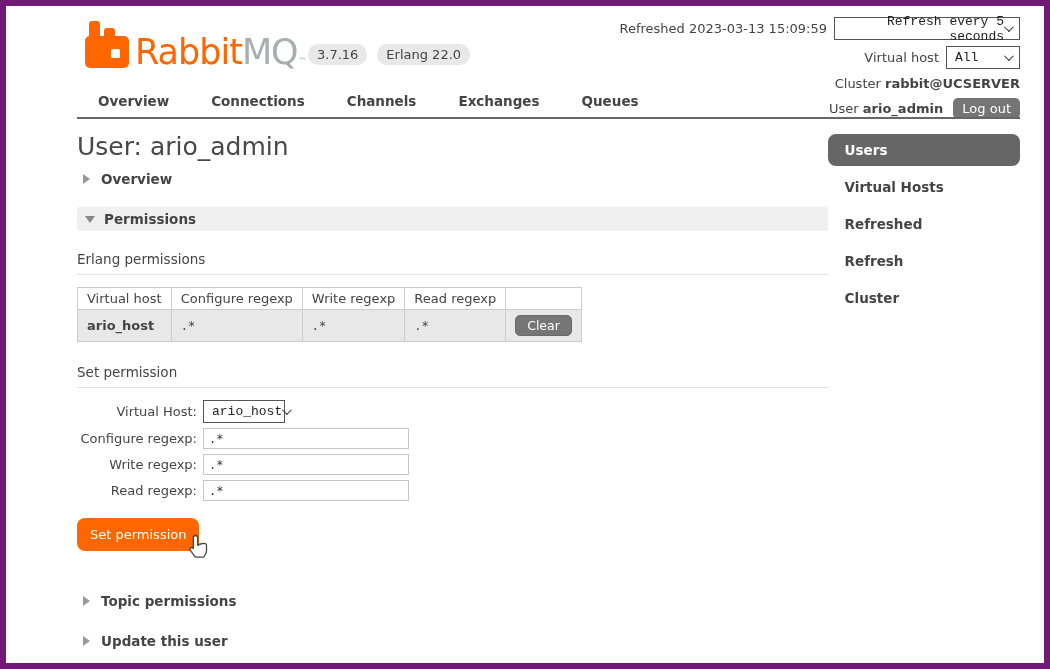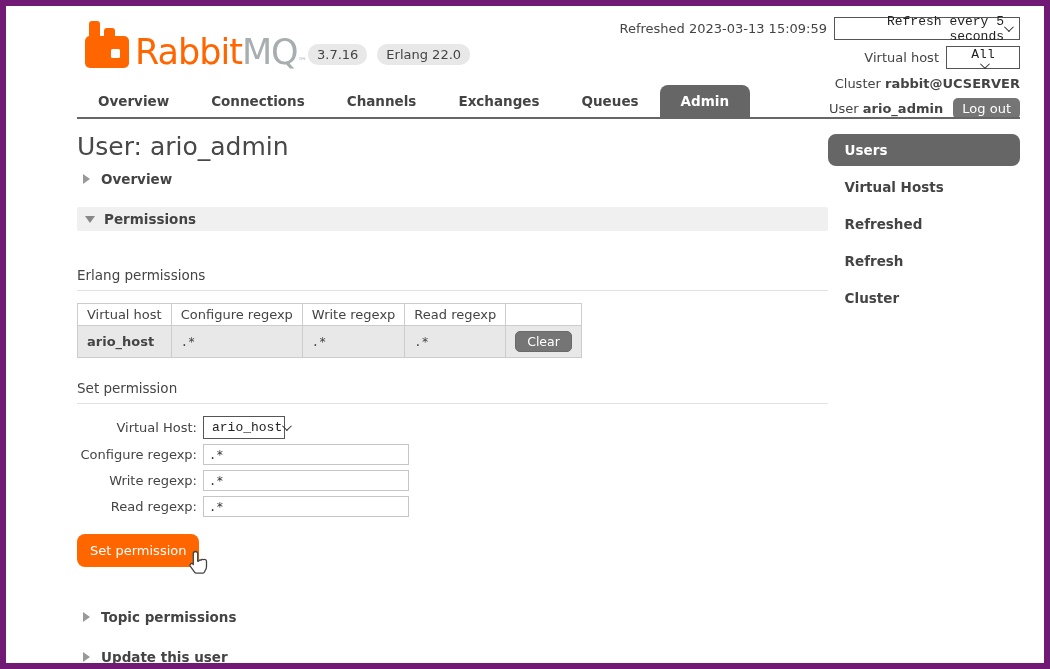--- a/index.html
+++ b/index.html
@@ -15,42 +15,42 @@
   .brand-rabbit { color:#f60; }
   .brand-mq { color:#a7aeb0; }
   .brand-tm { font-size:9px; color:#a7aeb0; vertical-align:baseline; }
   .badges { position:absolute; left:255px; top:38px; display:flex; gap:10px; }
   .badge { background:#e8e8e8; border-radius:10px; padding:3px 9px; font-size:13px; color:#444; white-space:nowrap; }
 
   .header-right { position:absolute; top:11px; right:24px; text-align:right; font-size:13px; color:#444; }
   .hr-row { display:flex; justify-content:flex-end; align-items:center; gap:7px; margin-bottom:6px; }
   .fake-select { display:flex; align-items:center; justify-content:space-between; border:1px solid #555; background:#fff; height:23px; padding:0 8px; font-size:13px; color:#222; cursor:pointer;font-family:Liberation Mono, monospace; }
   .sel-refresh { width:186px; }
-  .sel-vhost-all { width:74px;flex-direction:column; }
+  .sel-vhost-all { width:74px; }
   .chev { width:7px; height:7px; border-right:1.6px solid #333; border-bottom:1.6px solid #333; transform:rotate(45deg) translateY(-2px); flex:0 0 auto; }
   .hr-line { margin-bottom:5px; line-height:18px; }
   .bold { font-weight:bold; }
   .logout-btn { display:inline-block; background:#757575; color:#fff; border:none; border-radius:5px; padding:3px 9px; font-size:13px; margin-left:6px; cursor:pointer; font-family:inherit; }
 
   .tabs { position:absolute; left:24px; bottom:2px; display:flex; align-items:flex-end; }
   .tab { padding:8px 21px; font-size:13.5px; font-weight:bold; color:#444; cursor:pointer; }
   .tab.active { background:#666; color:#fff; border-radius:8px 8px 0 0; }
   .tabline { position:absolute; left:24px; right:24px; bottom:0; height:2px; background:#666; }
 
   
   .main { flex:1 1 auto; display:flex; padding:0 24px; }
   .content { width:788px; position:relative; }
   .page-title { font-size:25px; font-weight:400; color:#484848; margin:13px 0 10px; }
 
   .sec { display:flex; align-items:center; gap:11px; font-size:13.5px; font-weight:bold; color:#444; cursor:pointer; }
   .sec-overview { margin:10px 0 20px 6px; }
   .sec-closed { margin:0 0 0 6px; }
   .arrow-right { width:0; height:0; border-left:7px solid #999; border-top:5px solid transparent; border-bottom:5px solid transparent; }
   .arrow-down { width:0; height:0; border-top:7px solid #888; border-left:5px solid transparent; border-right:5px solid transparent; }
-  .perm-bar { background:#f0f0f0; border-radius:2px; padding:4px 8px 4px 8px; display:flex; align-items:center; gap:9px; font-size:13.5px; font-weight:bold; color:#444; cursor:pointer; margin-bottom:22px; }
+  .perm-bar { background:#f0f0f0; border-radius:2px; padding:4px 8px 4px 8px; display:flex; align-items:center; gap:9px; font-size:13.5px; font-weight:bold; color:#444; cursor:pointer; margin-bottom:6px; }
 
   .sub-heading { font-size:13.5px; font-weight:400; color:#444; border-bottom:1px solid #e2e2e2; padding:14px 0 7px; margin-bottom:12px; }
 
   table.perm { border-collapse:collapse; font-size:13px; margin:10px 0 8px; }
   table.perm th { border:1px solid #ccc; background:#fff; font-weight:400; padding:3px 9px; text-align:left; white-space:nowrap; color:#444; }
   table.perm td { border:1px solid #ccc; background:#e8e8e8; padding:5px 9px; vertical-align:middle; color:#444; }
   .mono { font-family:"DejaVu Sans Mono","Liberation Mono",monospace; font-size:12px; }
   .clear-btn { background:#757575; color:#fff; border:1px solid #696969; border-radius:5px; padding:2px 11px; font-size:12.5px; cursor:pointer; font-family:inherit; }
 
   .form { margin-top:12px; }
@@ -117,21 +117,20 @@
         <button class="logout-btn">Log out</button>
       </div>
     </div>
 
     <div class="tabs">
       <div class="tab">Overview</div>
       <div class="tab">Connections</div>
       <div class="tab">Channels</div>
       <div class="tab">Exchanges</div>
       <div class="tab">Queues</div>
-      <div class="tab active">Admin</div>
     </div>
     <div class="tabline"></div>
   </div>
 
   <div class="main">
     <div class="content">
       <h1 class="page-title">User: ario_admin</h1>
 
       <div class="sec sec-overview">
         <i class="arrow-right"></i>

